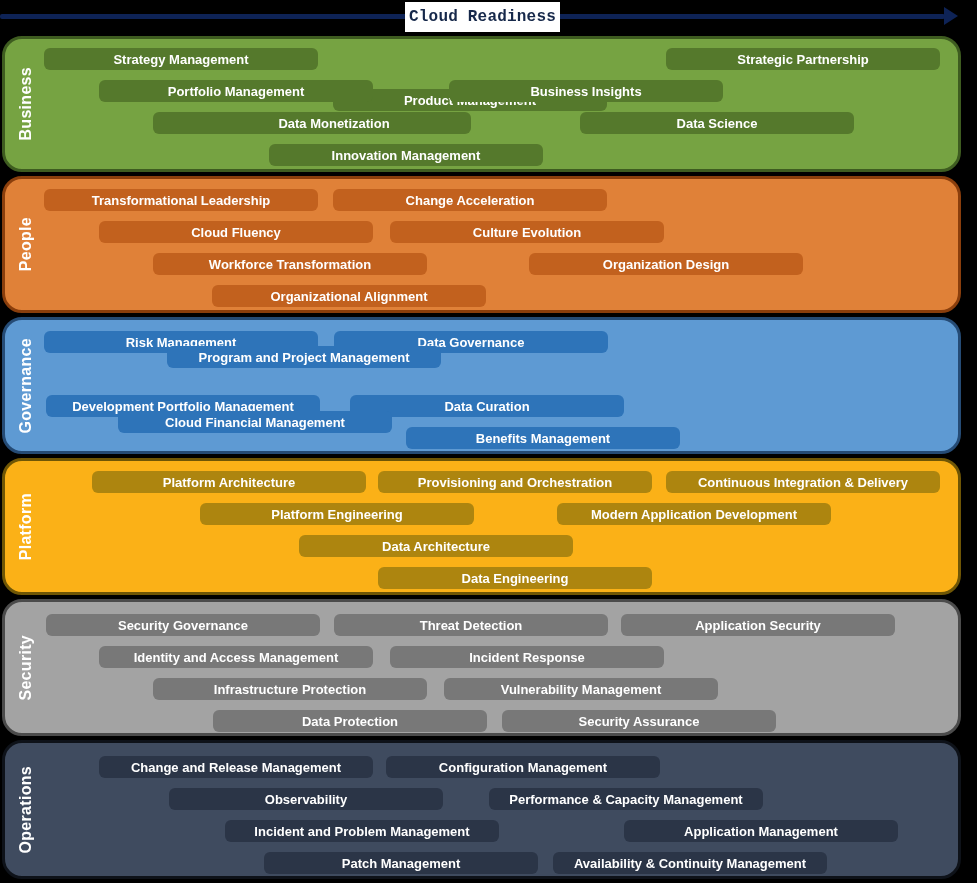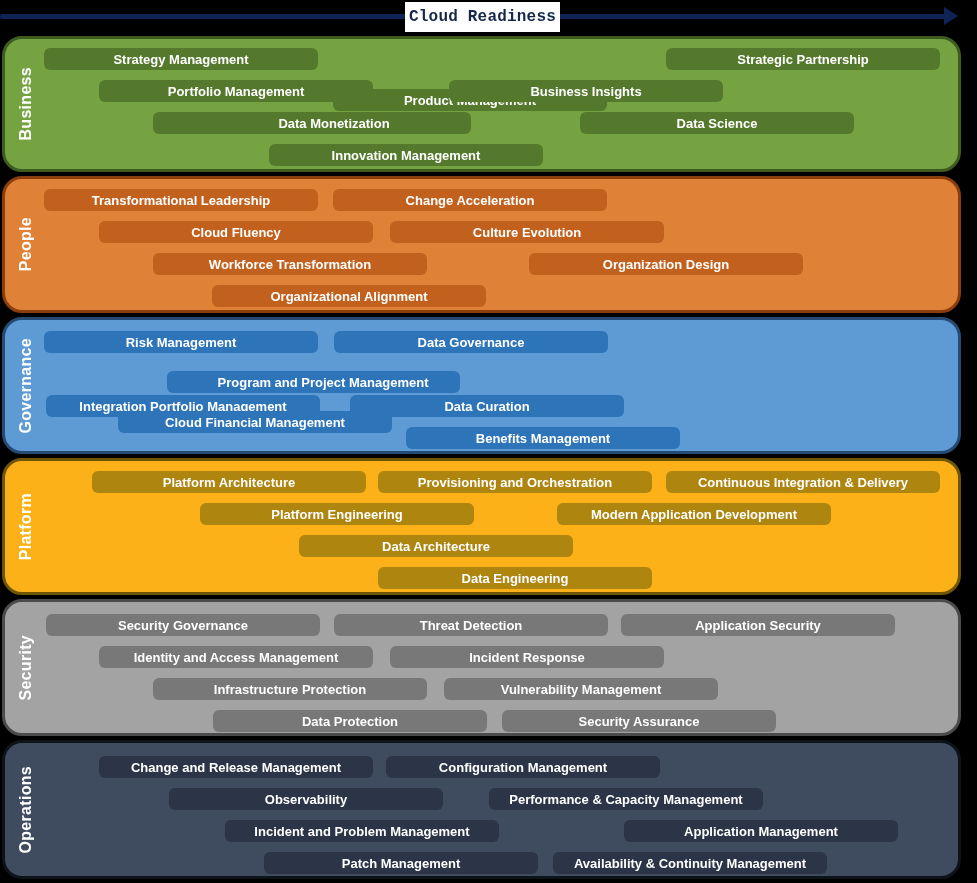--- a/index.html
+++ b/index.html
@@ -58,22 +58,22 @@
       <div class="pill" style="left: 148px; top: 74px;">Workforce Transformation</div>
       <div class="pill" style="left: 524px; top: 74px;">Organization Design</div>
       <div class="pill" style="left: 207px; top: 106px;">Organizational Alignment</div>
     </div>
     <div class="band" style="top: 317px; height: 137px; --bg: #5E9AD3; --pill: #2E74B9; --border: #254B75;">
       <div class="band-label-wrap">
         <span class="band-label">Governance</span>
       </div>
       <div class="pill" style="left: 39px; top: 11px;">Risk Management</div>
       <div class="pill" style="left: 329px; top: 11px;">Data Governance</div>
-      <div class="pill" style="left: 162px; top: 51px; padding-left: 19px;">Program and Project Management</div>
-      <div class="pill" style="left: 41px; top: 75px;">Integration Portfolio Management</div>
+      <div class="pill" style="left: 162px; top: 26px;">Program and Project Management</div>
+      <div class="pill" style="left: 41px; top: 75px;">Development Portfolio Management</div>
       <div class="pill" style="left: 345px; top: 75px;">Data Curation</div>
       <div class="pill" style="left: 113px; top: 91px;">Cloud Financial Management</div>
       <div class="pill" style="left: 401px; top: 107px;">Benefits Management</div>
     </div>
     <div class="band" style="top: 458px; height: 137px; --bg: #FBB117; --pill: #AD850F; --border: #6F5605;">
       <div class="band-label-wrap">
         <span class="band-label">Platform</span>
       </div>
       <div class="pill" style="left: 87px; top: 10px;">Platform Architecture</div>
       <div class="pill" style="left: 373px; top: 10px;">Provisioning and Orchestration</div>

